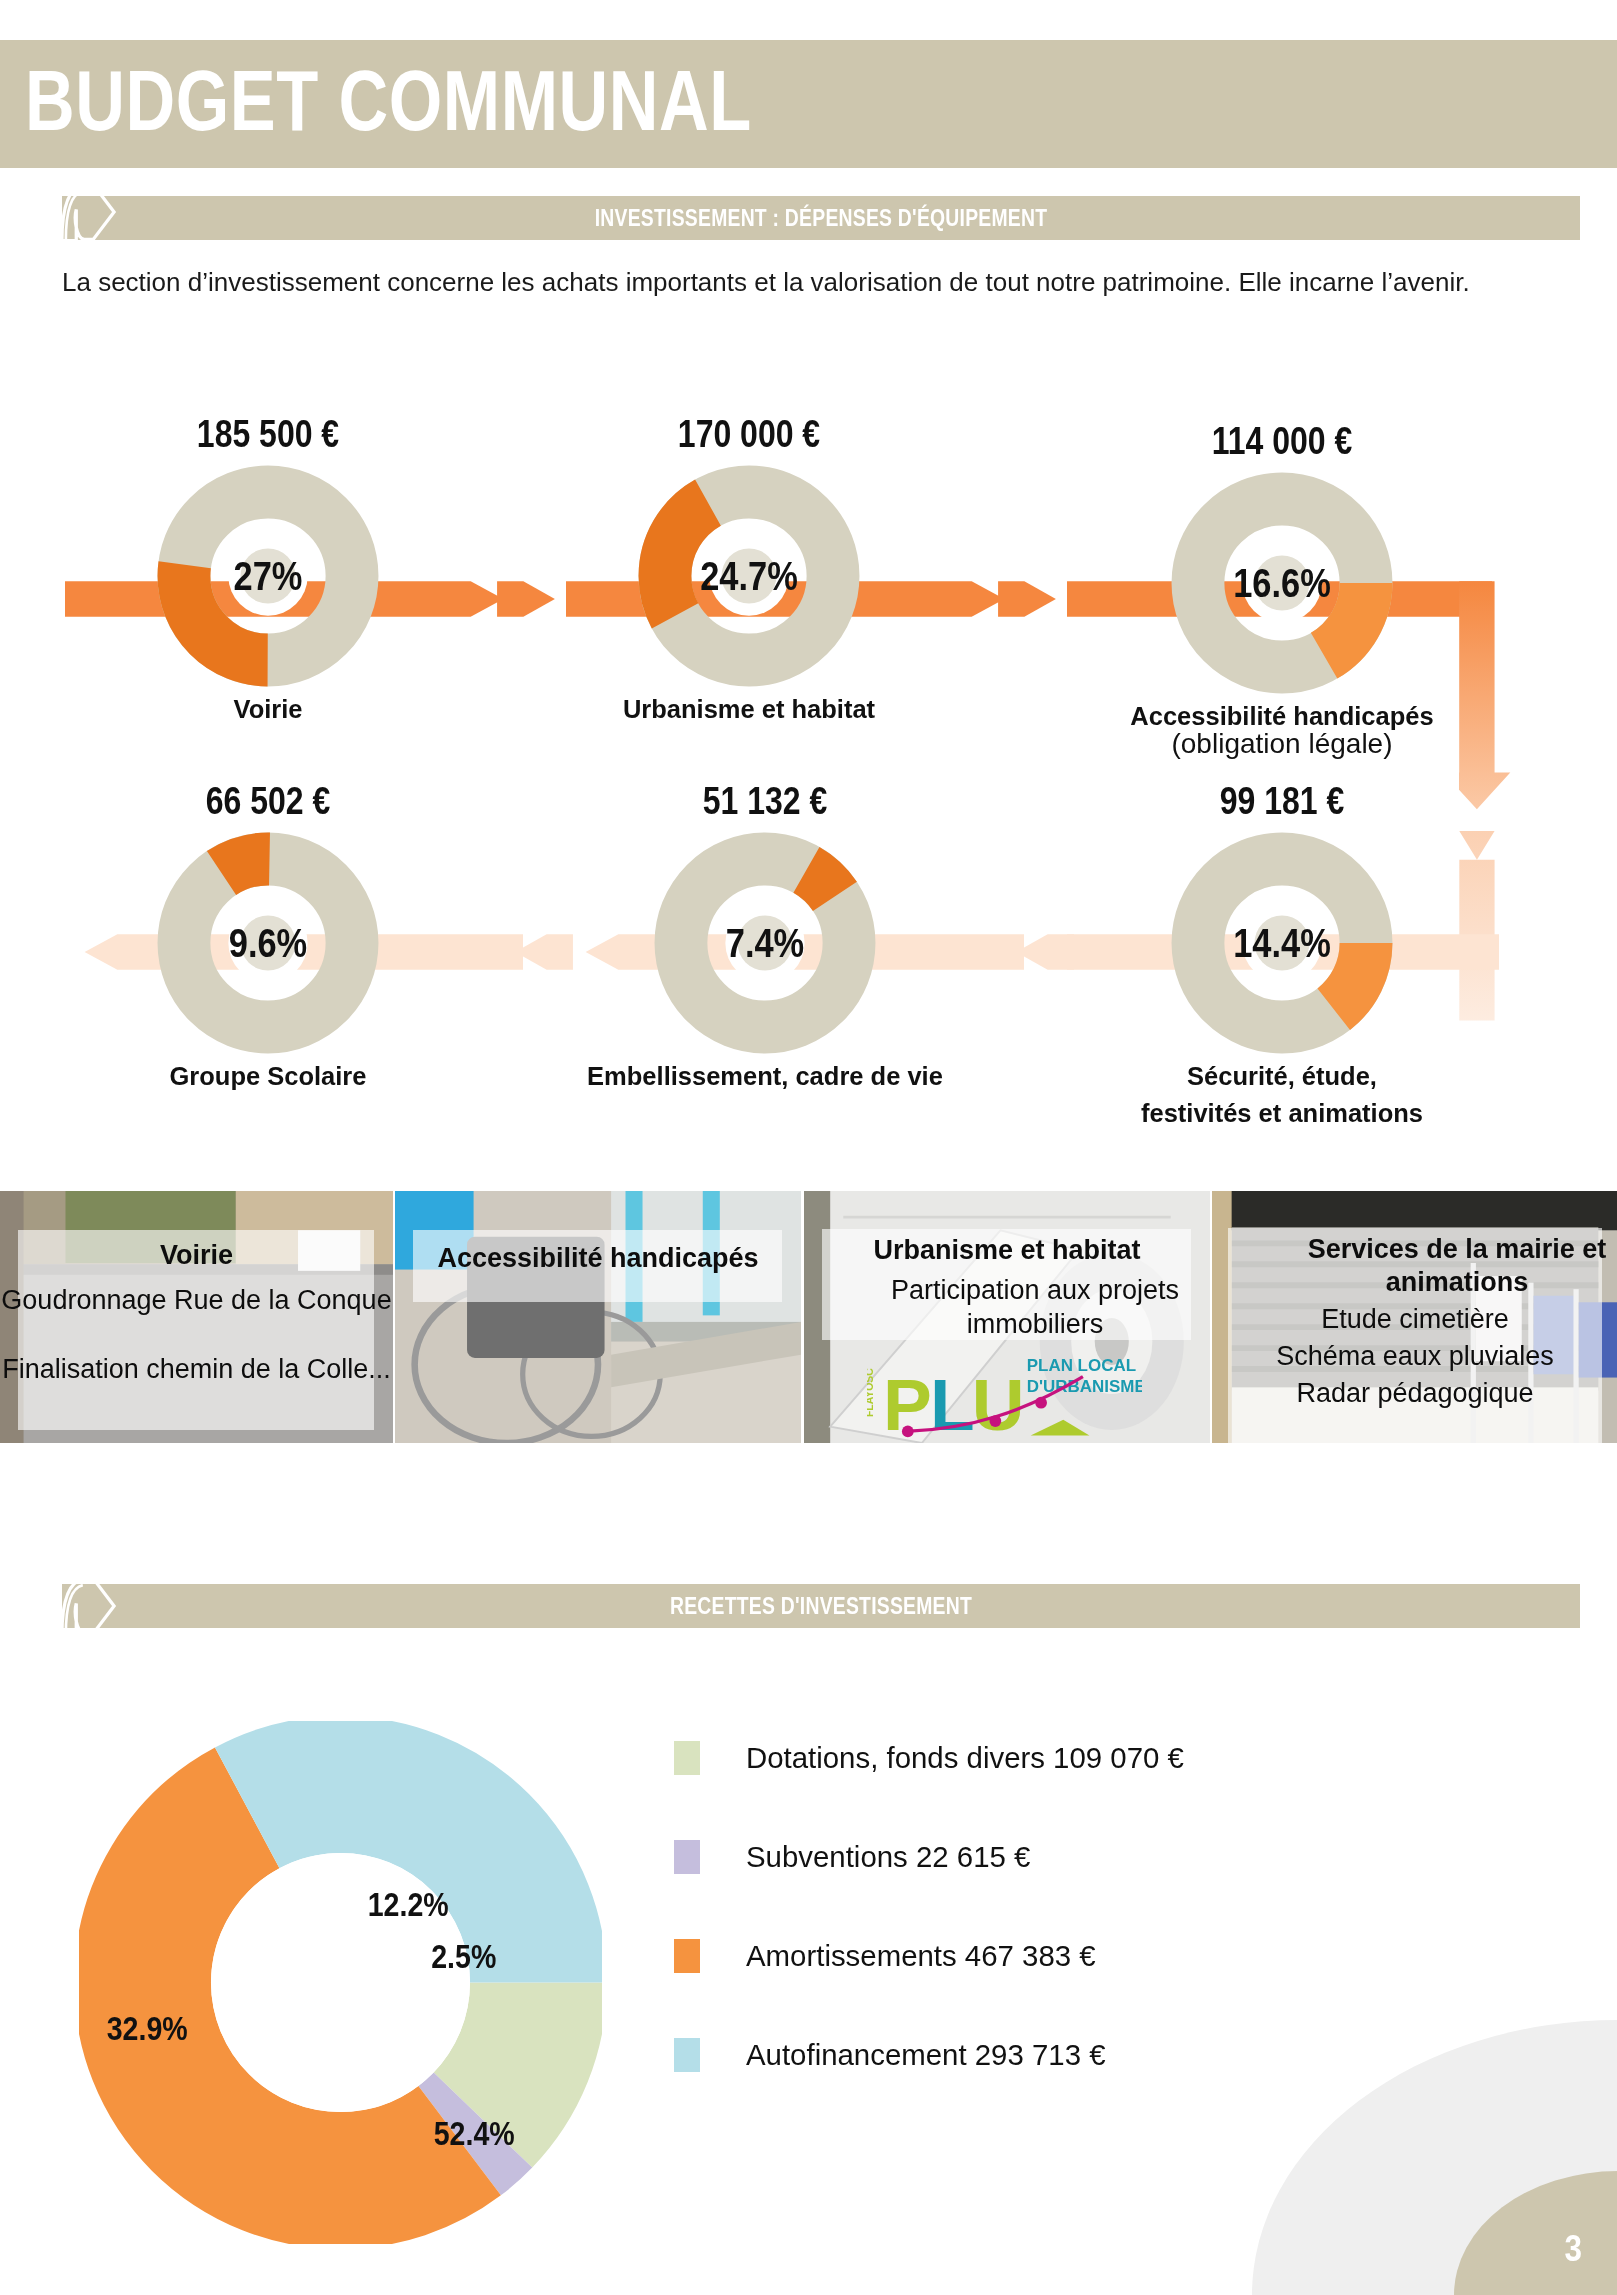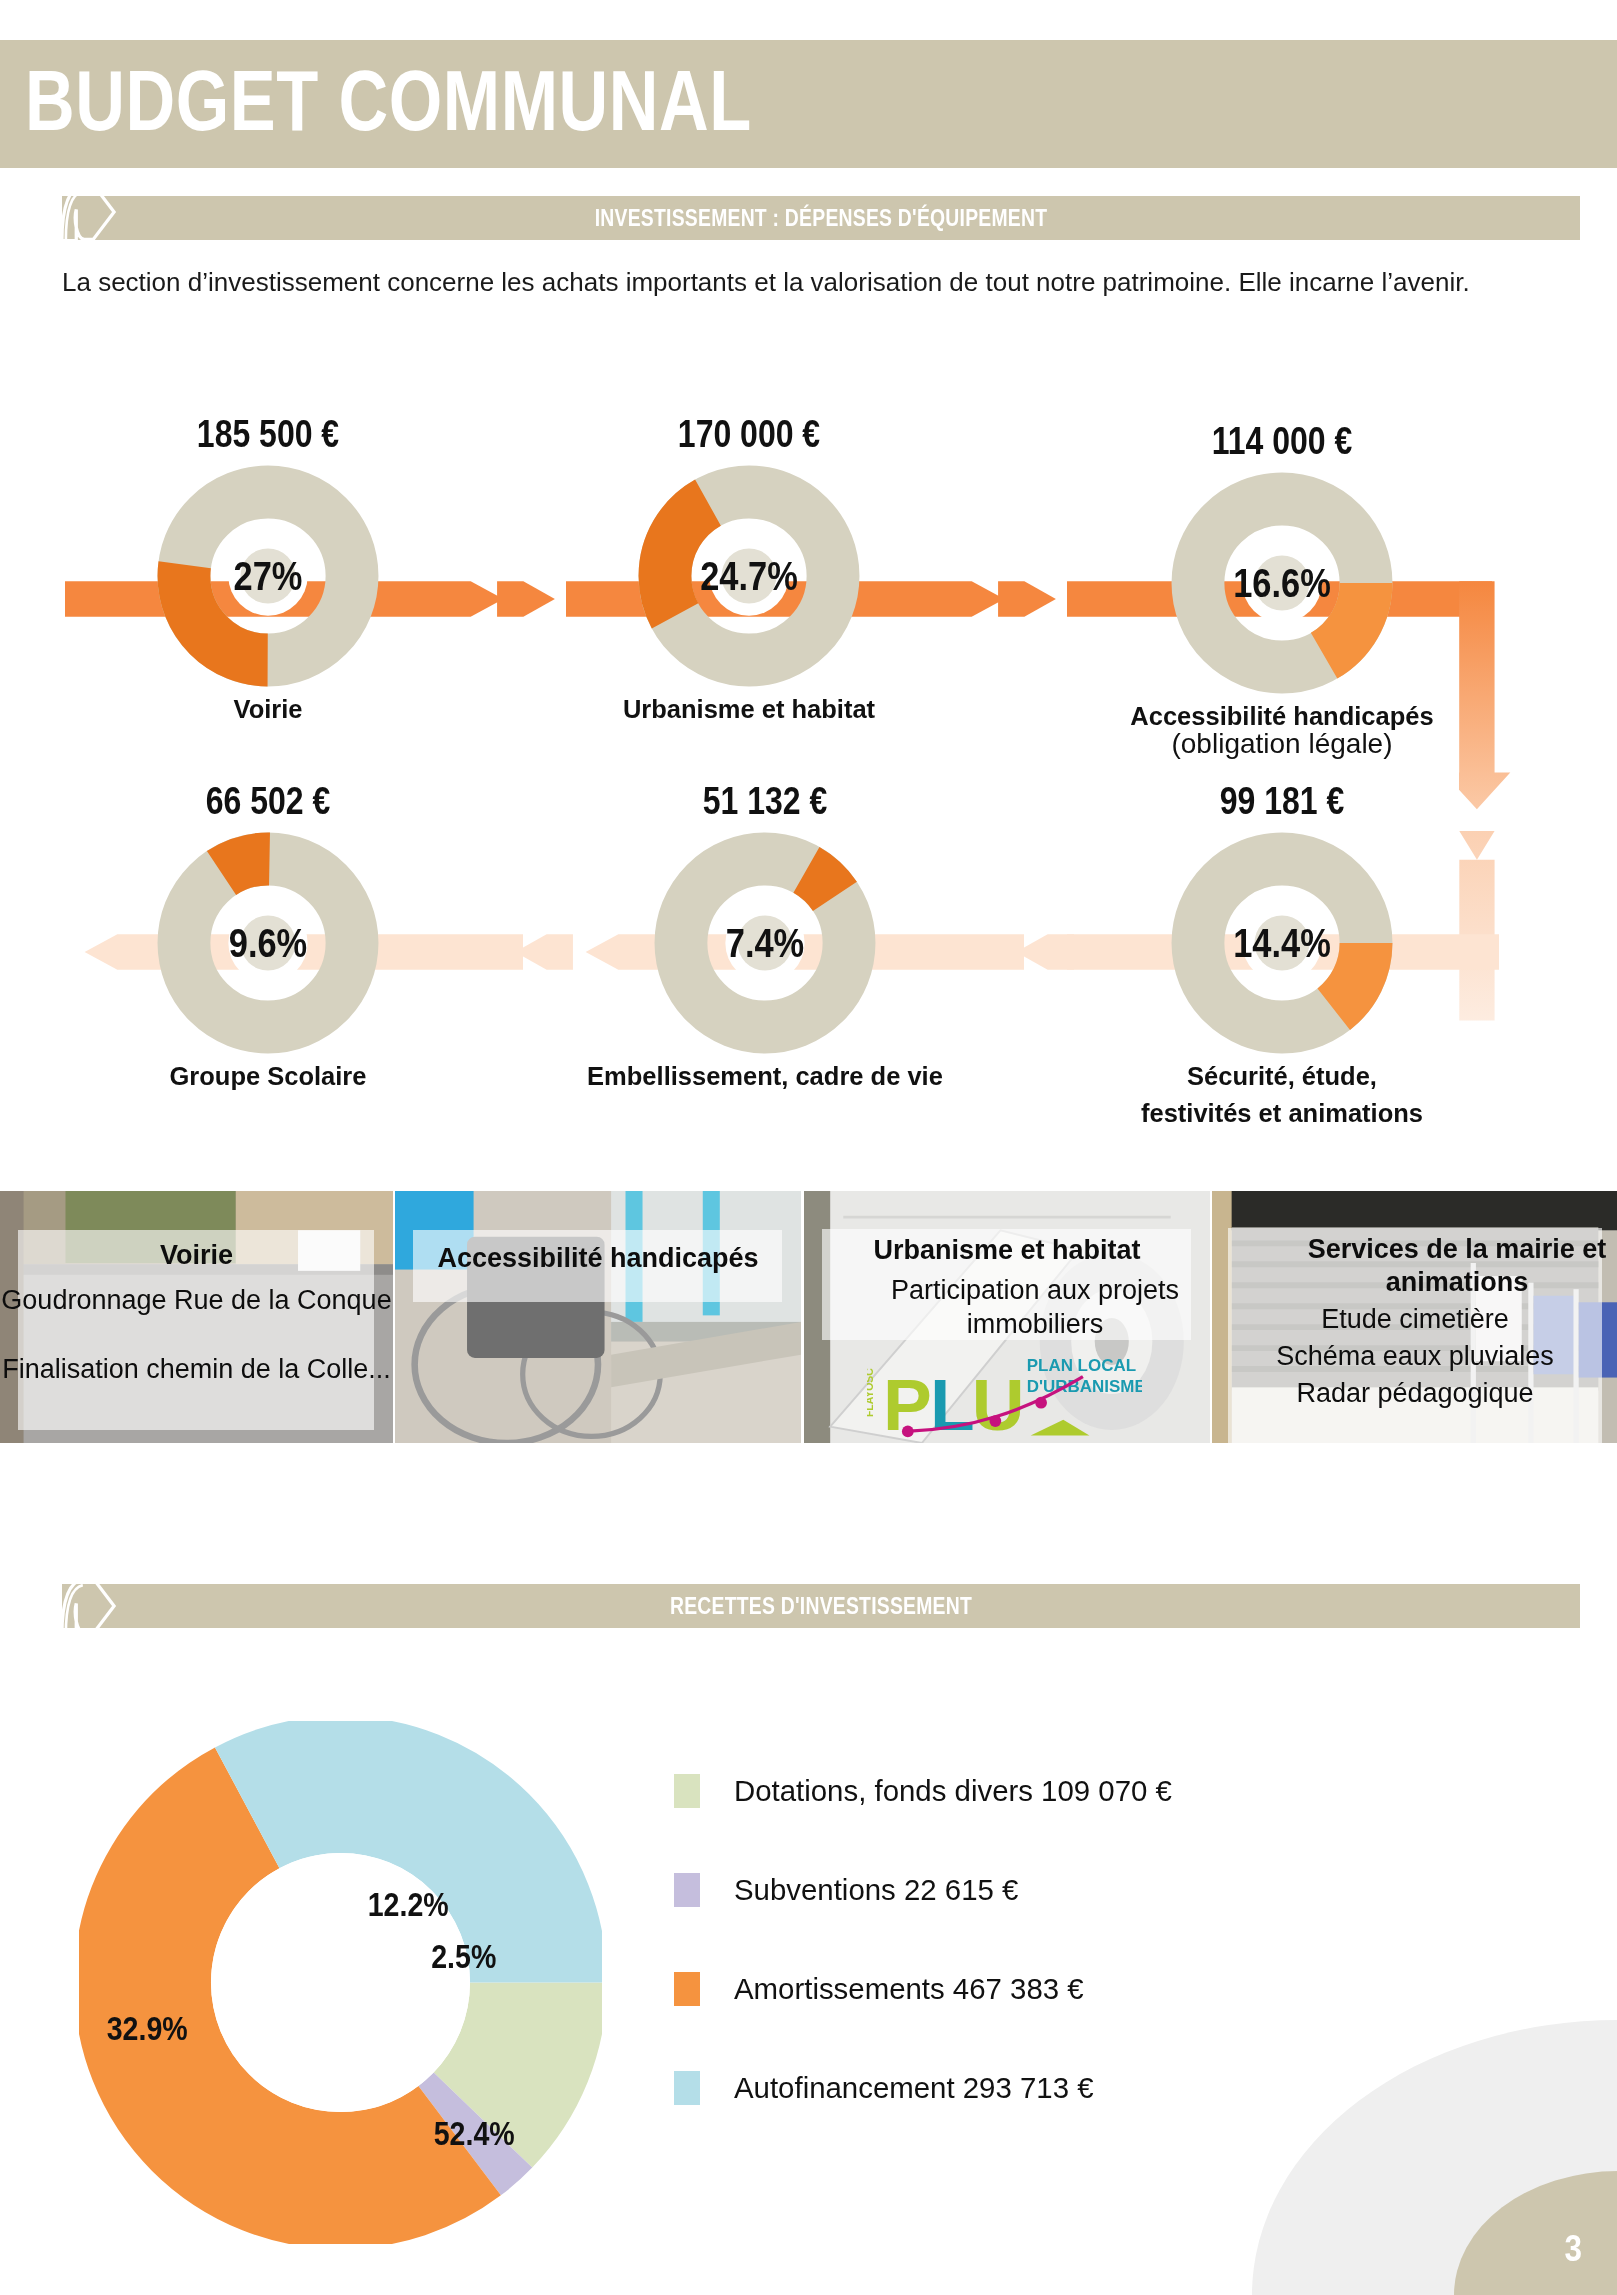--- a/index.html
+++ b/index.html
@@ -102,21 +102,21 @@
 
   
   .pie-wrap{position:absolute;left:79px;top:1721px;width:523px;height:523px;}
   .pie-pct{
     position:absolute;
     font-family:"Liberation Sans Narrow","Liberation Sans",sans-serif;
     font-weight:bold;font-size:34px;color:#111111;
     transform:scaleX(0.84);white-space:nowrap;
   }
   .legend{position:absolute;left:674px;top:1741px;width:785px;}
-  .legend-row{display:flex;align-items:center;height:99px;}
+  .legend-row{display:flex;align-items:flex-start;height:99px;gap:12px;}
   .legend-swatch{width:26px;height:34px;flex:0 0 26px;margin-right:34px;}
   .legend-text{
     font-size:29.4px;color:#111111;
     font-family:"Liberation Sans","DejaVu Sans",sans-serif;
     white-space:nowrap;
   }
 
   
   .corner-grey{
     position:absolute;right:0;bottom:0;width:366px;height:275px;

